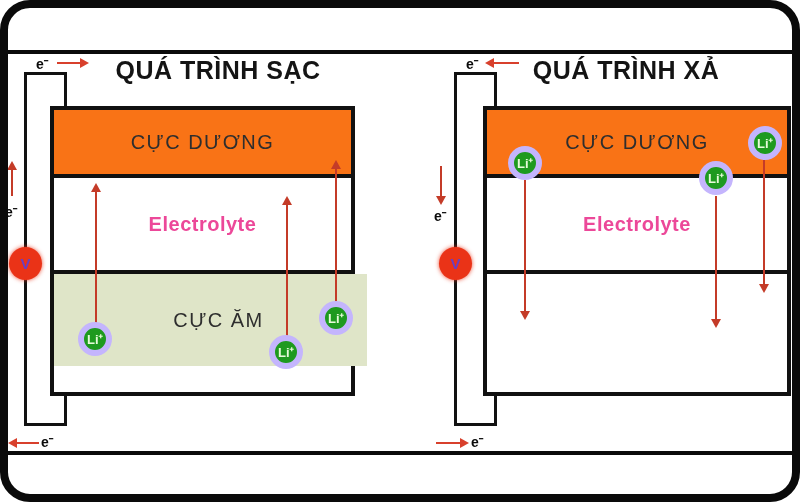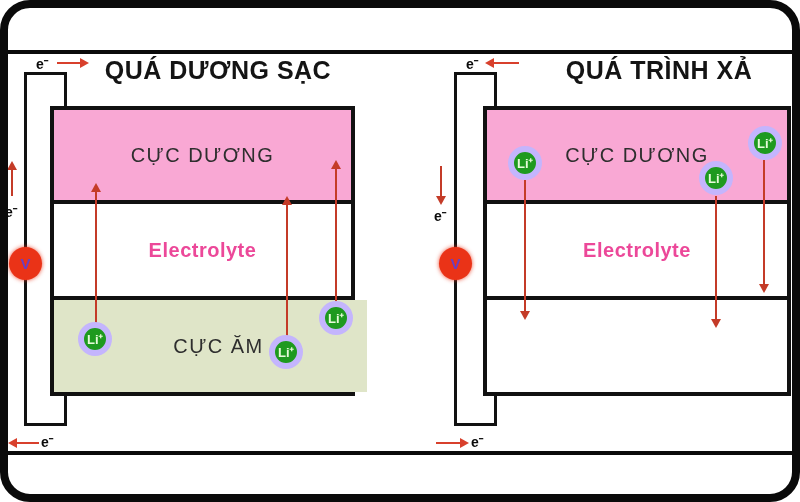--- a/index.html
+++ b/index.html
@@ -13,33 +13,33 @@
   }
   .hline { position:absolute; left:0; width:800px; height:4px; background:#0a0a0a; z-index:1; }
   .hline.top { top:50px; }
   .hline.bottom { top:451px; }
 
   .title {
     position:absolute; top:56px; width:230px; text-align:center;
     font-size:25px; font-weight:700; letter-spacing:.5px; color:#141414; z-index:3;
   }
   .title.charge { left:103px; }
-  .title.discharge { left:544px; }
+  .title.discharge { left:511px; }
 
   .wire { position:absolute; width:43px; height:354px; top:72px;
     border:3px solid #111; background:#fff; box-sizing:border-box; z-index:1; }
   .wire.lw { left:24px; }
   .wire.rw { left:454px; }
 
   .battery { position:absolute; top:106px; height:290px; border:4px solid #111;
     box-sizing:border-box; background:#fff; z-index:2; }
   .battery.lb { left:50px; width:305px; }
   .battery.rb { left:483px; width:308px; }
   .layer { width:100%; display:flex; align-items:center; justify-content:center; }
-  .layer.pos { height:90px; background:#f9a8d4; }
+  .layer.pos { height:64px; background:#f97316; }
   .layer.ele { height:92px; background:#ffffff; }
   .layer.neg { height:92px; background:#dfe5c8;padding-left:16px; }
   .sep { height:4px; background:#111; }
   .layer-label { font-size:20px; font-weight:500; color:#2e2e2e; letter-spacing:1.5px; }
   .layer.ele .layer-label { font-weight:700; color:#ec4899; letter-spacing:.5px; }
 
   .varrow { position:absolute; width:10px; z-index:5; }
   .varrow .shaft { position:absolute; left:4px; width:2px; background:#c43b28; }
   .varrow.up .shaft { top:6px; bottom:0; }
   .varrow.down .shaft { top:0; bottom:6px; }
@@ -77,21 +77,21 @@
 </head>
 <body>
 
 <div class="stage">
   <div class="frame"></div>
   <div class="hline top"></div>
   <div class="hline bottom"></div>
 
   
   <div class="wrap">
-    <div class="title charge">QUÁ DƯƠNG SẠC</div>
+    <div class="title charge">QUÁ TRÌNH SẠC</div>
 
     <div class="etext" style="left:36px; top:54px;">e⁻</div>
     <div class="harrow rt" style="left:57px; top:58px; width:31px;">
         <span class="shaft"></span>
       </div>
 
     <div class="wire lw"></div>
 
     <div class="varrow up" style="left:7px; top:162px; height:34px;">
         <span class="shaft"></span>

